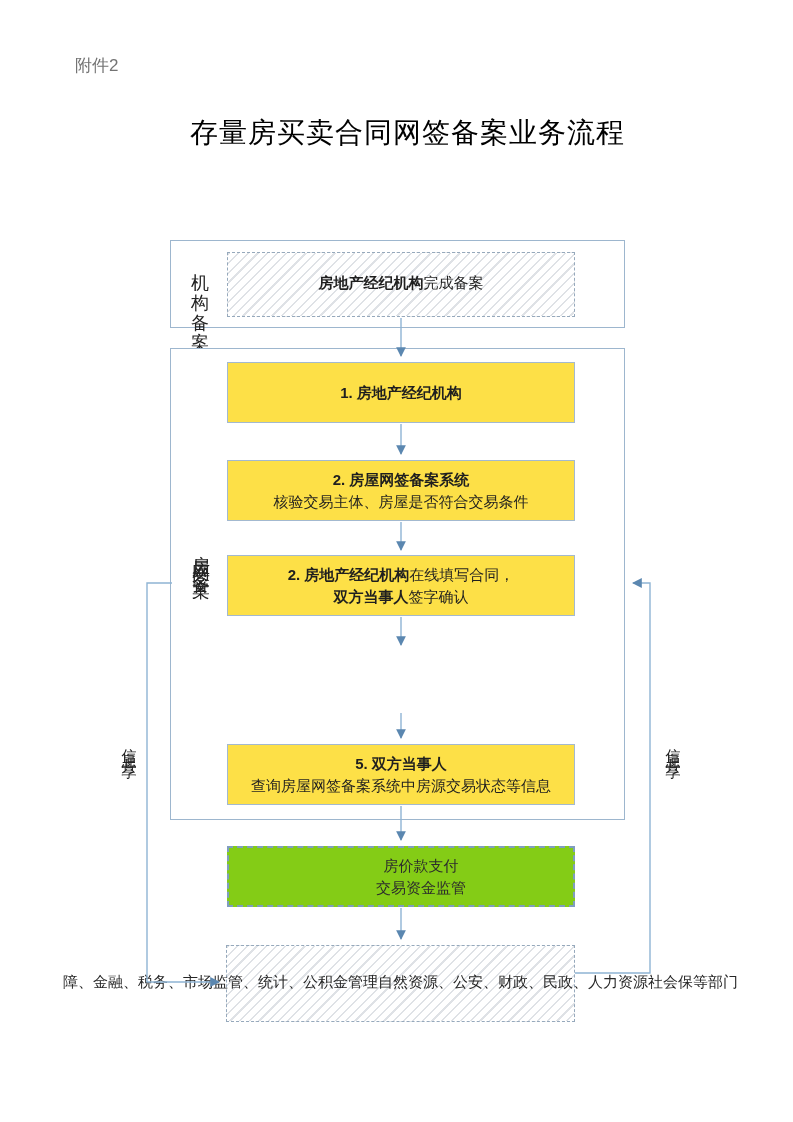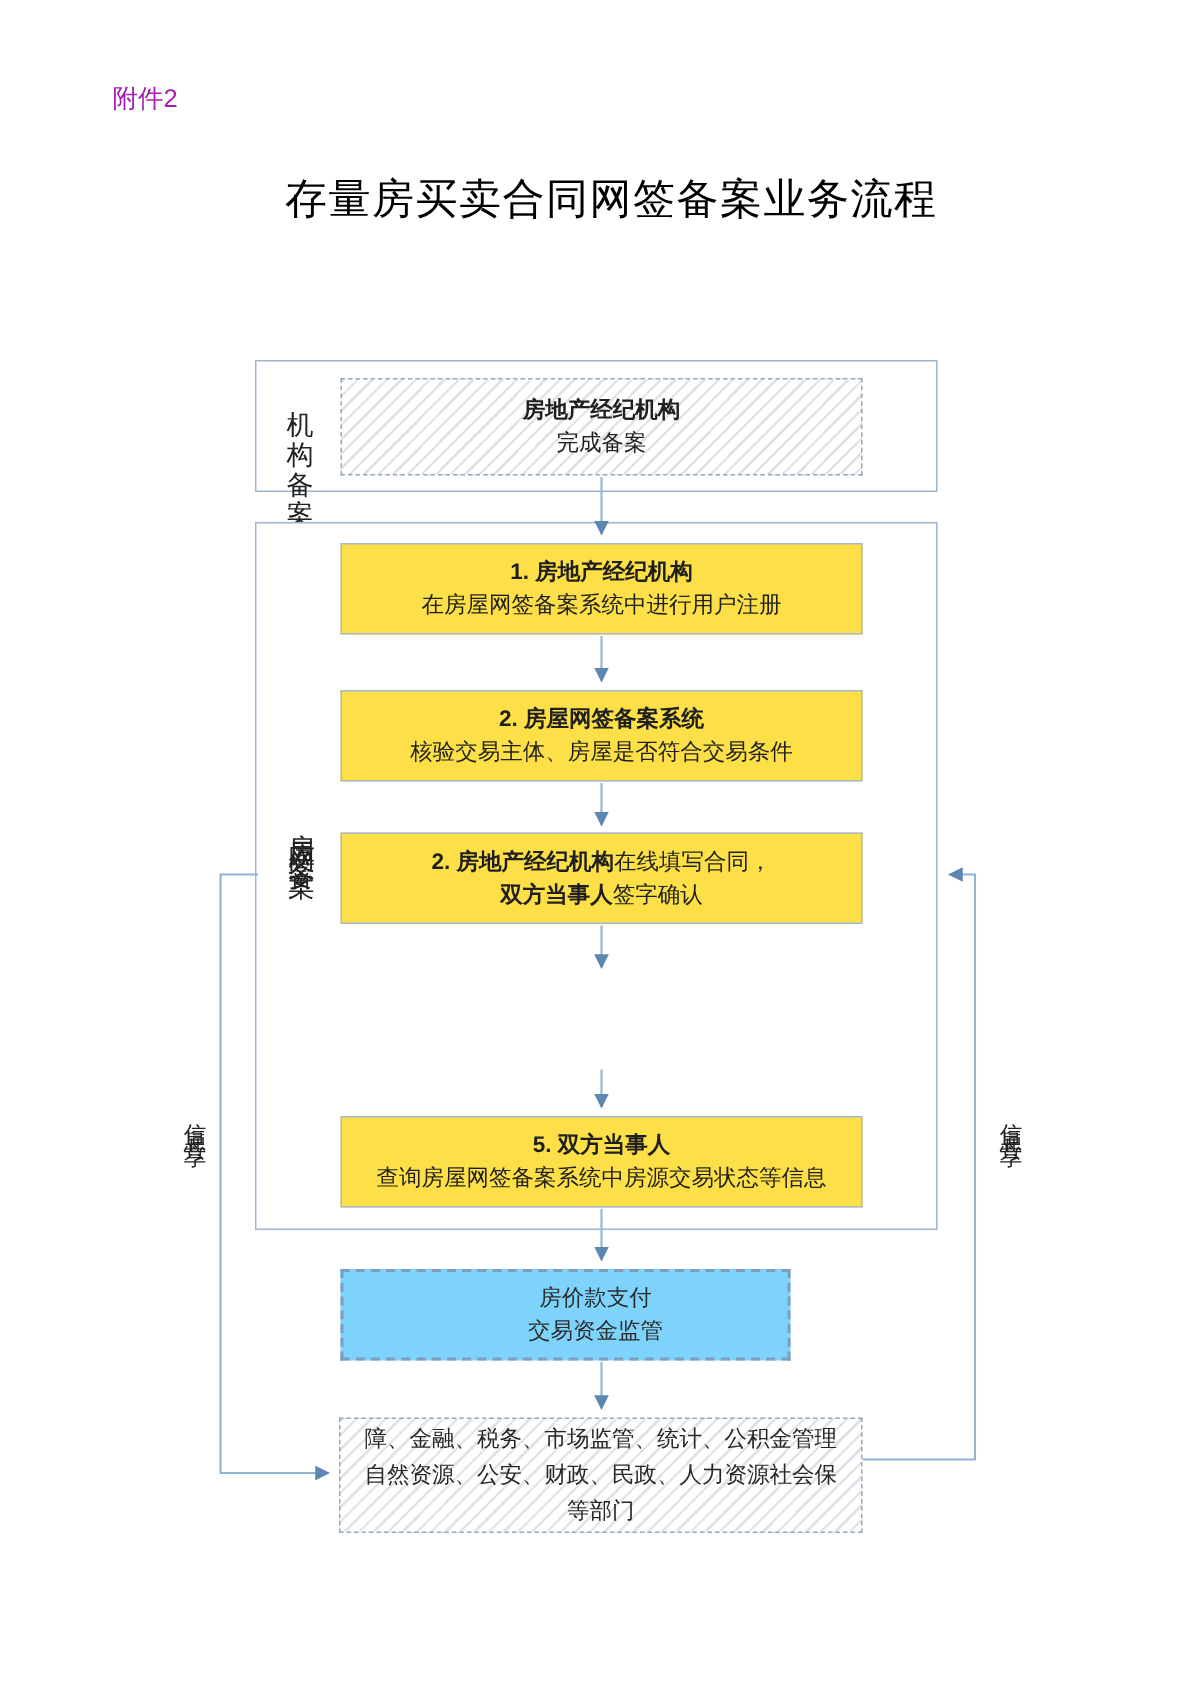--- a/index.html
+++ b/index.html
@@ -2,21 +2,21 @@
 <html><head>
 <meta charset="utf-8">
 <style>
   html,body { margin:0; padding:0; background:#ffffff; }
   .page {
     position:relative; width:793px; height:1122px; background:#ffffff;
     font-family:"Liberation Sans", sans-serif; color:#1f1f1f; overflow:hidden;
   }
   .abs { position:absolute; }
 
-  .attachment { left:75px; top:54px; font-size:17px; color:#a21caf; }
+  .attachment { left:75px; top:54px; font-size:17px; color:#737373; }
   .doc-title {
     left:0; top:114px; width:100%; text-align:center;
     font-size:28px; font-weight:normal; letter-spacing:1px; color:#000;
     padding-left:22px; box-sizing:border-box;
   }
   .section-heading { left:86px; top:188px; font-size:19px; color:#111; letter-spacing:1px; }
 
   .container {
     border:1px solid #9db6ce; background:#ffffff; box-sizing:border-box;
   }
@@ -30,36 +30,36 @@
   .side-label-v {
     writing-mode:vertical-lr; text-orientation:upright; letter-spacing:5px;
   }
   .filing-label { left:191px; top:529px; }
 
   .hatch {
     border:1px dashed #96a9bc; box-sizing:border-box;
     background-image:repeating-linear-gradient(135deg,
       rgba(148,158,172,0.30) 0px, rgba(148,158,172,0.30) 1.6px,
       rgba(0,0,0,0) 1.6px, rgba(0,0,0,0) 6.8px);
-    display:flex; flex-direction:column; justify-content:center; align-items:center;
+    display:flex; justify-content:center; align-items:center;font-family:Liberation Mono, monospace;
   }
   .hatch1 { left:227px; top:252px; width:348px; height:65px; }
   .hatch-bottom { left:226px; top:945px; width:349px; height:77px; }
 
   .step {
     left:227px; width:348px; height:61px; background:#fde047;
     border:1px solid #a3b9cf; box-sizing:border-box;
     display:flex; flex-direction:column; justify-content:center; align-items:center;
   }
   .line { font-size:15px; line-height:22px; white-space:nowrap; color:#1f1f1f; }
   .b { font-weight:bold; }
 
   .payment {
-    left:227px; top:846px; width:300px; height:61px;
-    background:#7dd3fc; border:2px dashed #7f9dbf; box-sizing:border-box;
+    left:227px; top:846px; width:348px; height:61px;
+    background:#84cc16; border:2px dashed #7f9dbf; box-sizing:border-box;
     display:flex; flex-direction:column; justify-content:center; align-items:center;padding-left:40px;
   }
   .payment .line { color:#2c2c2c; }
 
   .dept-line { font-size:15px; line-height:24px; white-space:nowrap; color:#262626; }
 
   .info-label { font-size:15px; color:#222; }
   .info-left  { left:119px; top:736px; }
   .info-right { left:663px; top:736px; }
 
@@ -79,21 +79,20 @@
   <div class="abs hatch hatch1">
     <div class="line b">房地产经纪机构</div>
     <div class="line">完成备案</div>
   </div>
 
   <div class="abs container container2"></div>
   <div class="abs side-label side-label-v filing-label">房屋网签备案</div>
 
   <div class="abs step" style="top:362px">
     <div class="line"><span class="b">1. 房地产经纪机构</span><span></span></div>
-    <div class="line"><span class="b"></span><span>在房屋网签备案系统中进行用户注册</span></div>
   </div>
 
   <div class="abs step" style="top:460px">
     <div class="line"><span class="b">2. 房屋网签备案系统</span><span></span></div>
     <div class="line"><span class="b"></span><span>核验交易主体、房屋是否符合交易条件</span></div>
   </div>
 
   <div class="abs step" style="top:555px">
     <div class="line"><span class="b">2. 房地产经纪机构</span><span>在线填写合同，</span></div>
     <div class="line"><span class="b">双方当事人</span><span>签字确认</span></div>

